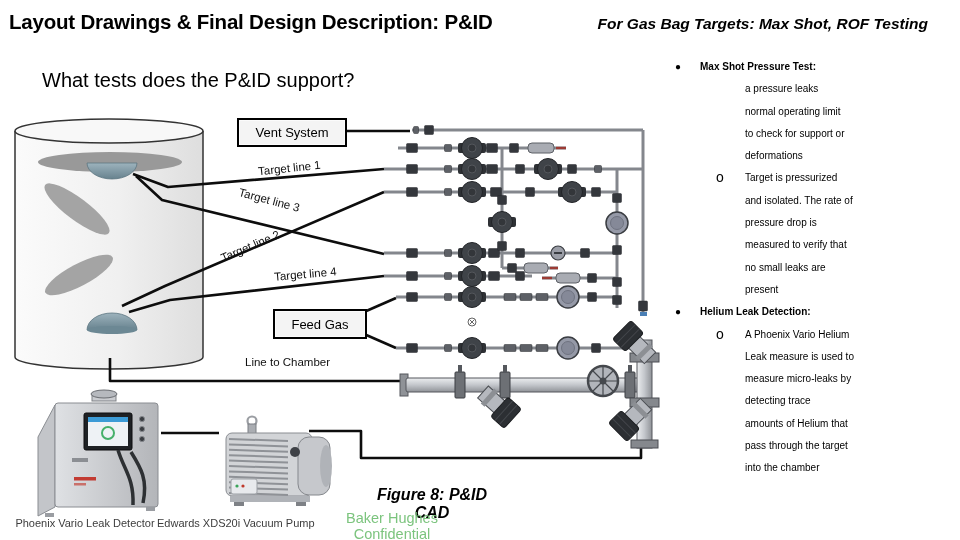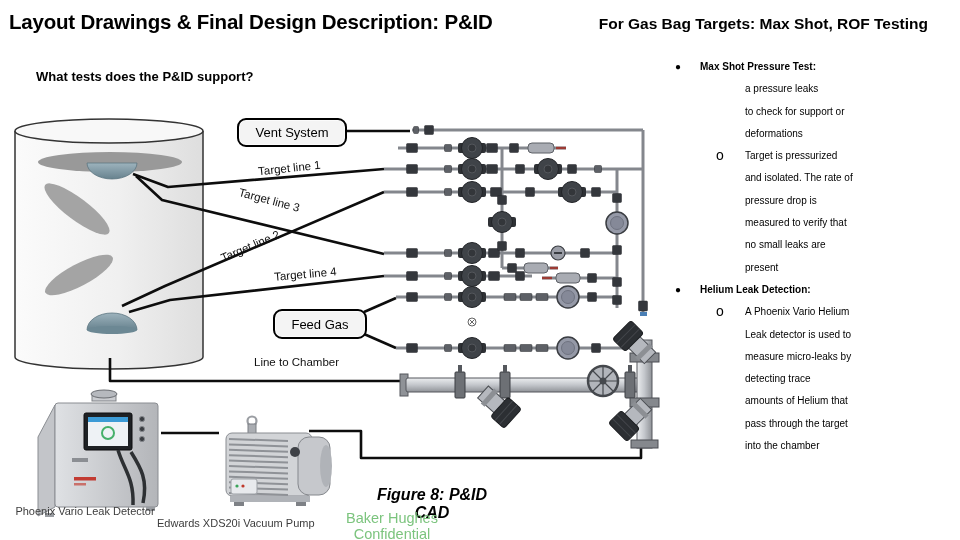--- a/index.html
+++ b/index.html
@@ -1,40 +1,40 @@
 <!DOCTYPE html>
 <html><head>
 <meta charset="utf-8">
 <style>
   html,body{margin:0;padding:0;background:#fff;width:960px;height:540px;overflow:hidden;
             font-family:"Liberation Sans",sans-serif;color:#000;}
   .abs{position:absolute;}
   #stage{position:relative;width:960px;height:540px;background:#fff;}
   #pid{position:absolute;left:0;top:0;}
   .slide-title{left:9px;top:10px;font-size:20.5px;font-weight:700;letter-spacing:-.2px;}
-  .hdr-right{right:32px;top:15px;font-size:15.5px;font-weight:700;}
-  .question{left:36px;top:69px;font-size:13px;font-weight:700;}
-  .callout{border:2px solid #000;border-radius:9px;background:#f4f4f4;
+  .hdr-right{right:32px;top:15px;font-size:15.5px;font-weight:700;font-style:italic;}
+  .question{left:42px;top:69px;font-size:20px;font-weight:400;}
+  .callout{border:2px solid #000;border-radius:0;background:#f4f4f4;
            font-size:13px;display:flex;align-items:center;justify-content:center;
            box-shadow:0 0 0 1px rgba(255,255,255,.6) inset;}
   .vent{left:237px;top:118px;width:106px;height:25px;}
   .feed{left:273px;top:309px;width:90px;height:26px;}
   .linelab{font-size:11.5px;color:#111;white-space:nowrap;}
   .t1{left:258px;top:162px;transform:rotate(-6deg);}
   .t3{left:238px;top:194px;transform:rotate(15deg);}
   .t2{left:219px;top:240px;transform:rotate(-23deg);}
   .t4{left:274px;top:268px;transform:rotate(-5deg);}
-  .ltc{left:245px;top:356px;margin-left:9px;}
+  .ltc{left:245px;top:356px;}
   .tests{left:660px;top:56px;width:296px;font-size:10px;line-height:22.3px;}
   .t-title{font-weight:700;padding-left:40px;position:relative;}
   .t-title::before{content:"●";position:absolute;left:15px;top:0;font-size:10px;}
   .t-line{padding-left:85px;position:relative;}
   .t-line.first::before{content:"o";position:absolute;left:56px;top:-1px;font-size:14px;}
   .caption{font-size:11px;color:#3d3d3d;text-align:center;white-space:nowrap;}
-  .cap-det{left:15px;top:505px;width:140px;}
+  .cap-det{left:15px;top:517px;width:140px;}
   .cap-pump{left:149px;top:517px;width:128px;margin-left:8px;}
   .fig-cap{left:362px;top:486px;width:140px;text-align:center;font-size:16px;
            font-style:italic;font-weight:600;}
   .confidential{left:312px;top:510px;width:160px;text-align:center;font-size:14.5px;}
 </style>
 </head>
 <body>
 
 <div id="stage">
 
@@ -282,31 +282,32 @@
 
   <div class="abs linelab t1">Target line 1</div>
   <div class="abs linelab t3">Target line 3</div>
   <div class="abs linelab t2">Target line 2</div>
   <div class="abs linelab t4">Target line 4</div>
   <div class="abs linelab ltc">Line to Chamber</div>
 
   <div class="abs tests">
       <div class="t-title">Max Shot Pressure Test:</div>
       <div class="t-line">a pressure leaks</div>
+      <div class="t-line">normal operating limit</div>
       <div class="t-line">to check for support or</div>
       <div class="t-line">deformations</div>
       <div class="t-line first">Target is pressurized</div>
       <div class="t-line">and isolated. The rate of</div>
       <div class="t-line">pressure drop is</div>
       <div class="t-line">measured to verify that</div>
       <div class="t-line">no small leaks are</div>
       <div class="t-line">present</div>
       <div class="t-title">Helium Leak Detection:</div>
       <div class="t-line first">A Phoenix Vario Helium</div>
-      <div class="t-line">Leak detector is used to</div>
+      <div class="t-line">Leak measure is used to</div>
       <div class="t-line">measure micro-leaks by</div>
       <div class="t-line">detecting trace</div>
       <div class="t-line">amounts of Helium that</div>
       <div class="t-line">pass through the target</div>
       <div class="t-line">into the chamber</div>
     </div>
 
   <div class="abs caption cap-det">Phoenix Vario Leak Detector</div>
   <div class="abs caption cap-pump">Edwards XDS20i Vacuum Pump</div>
   <div class="abs fig-cap">Figure 8: P&amp;ID CAD</div>

